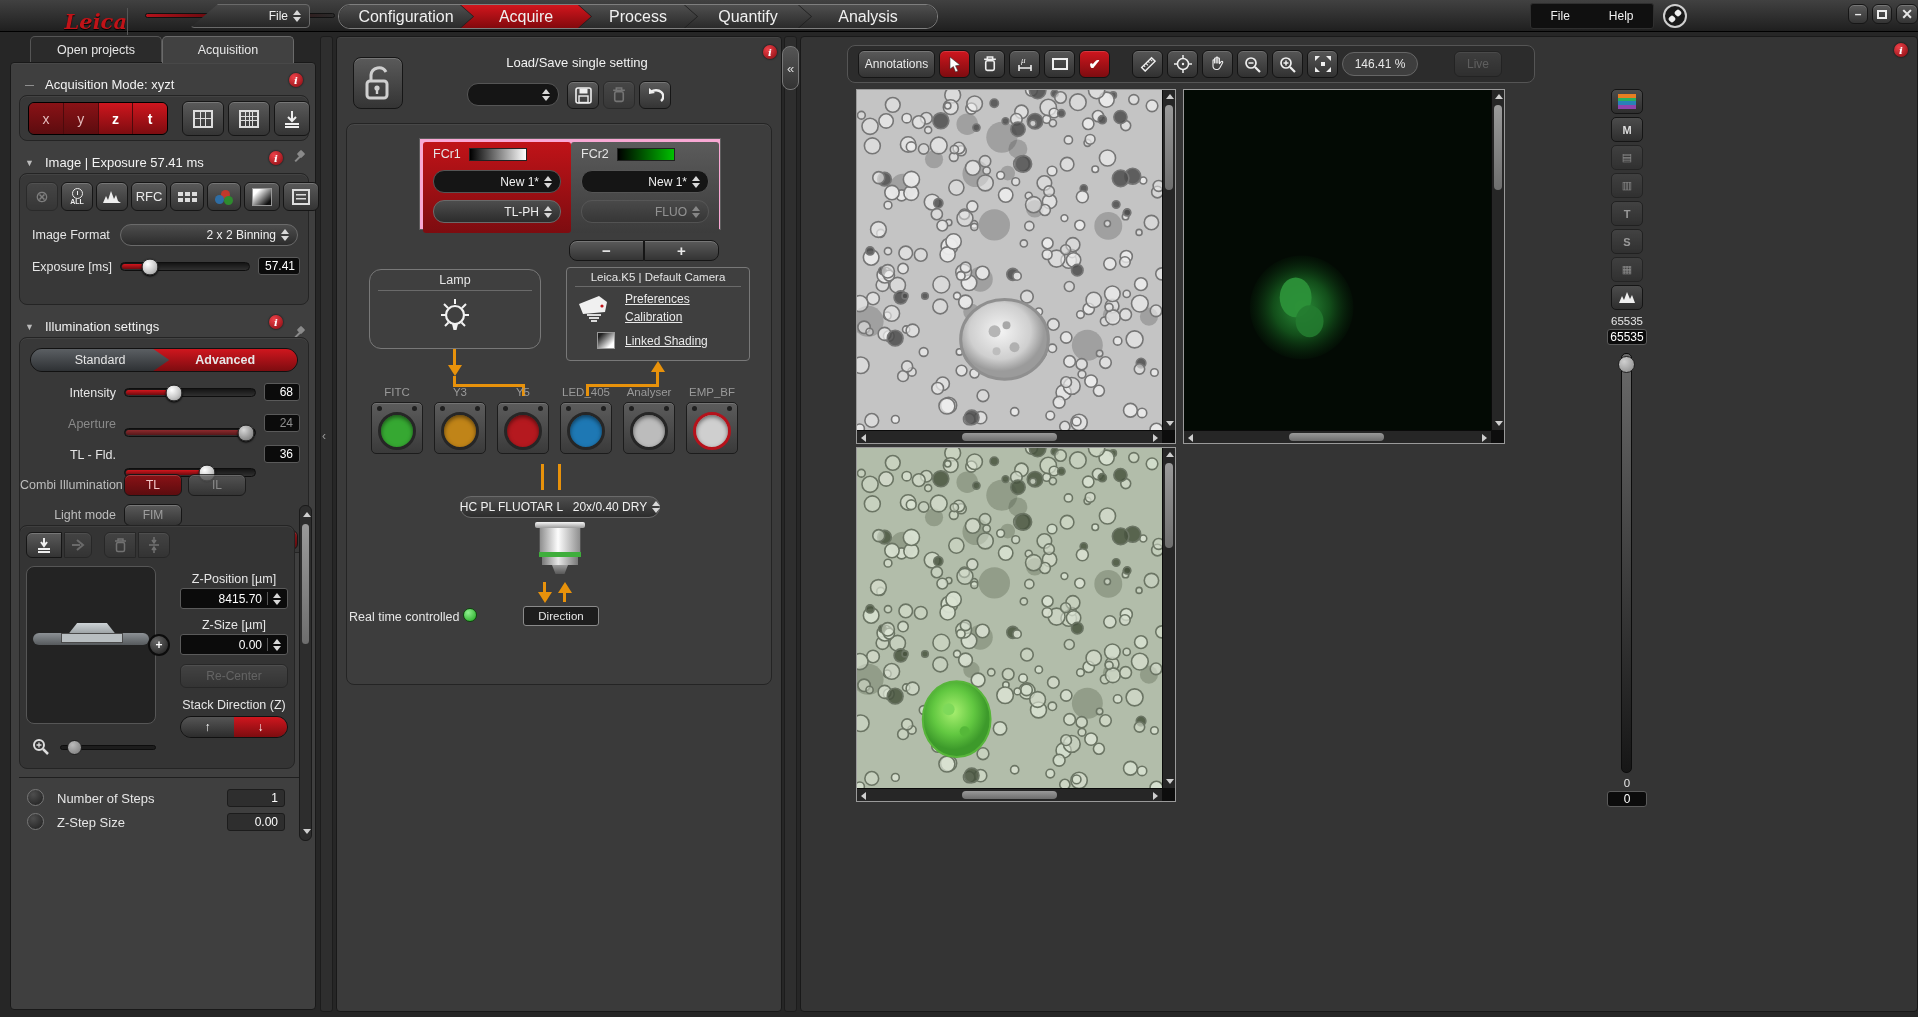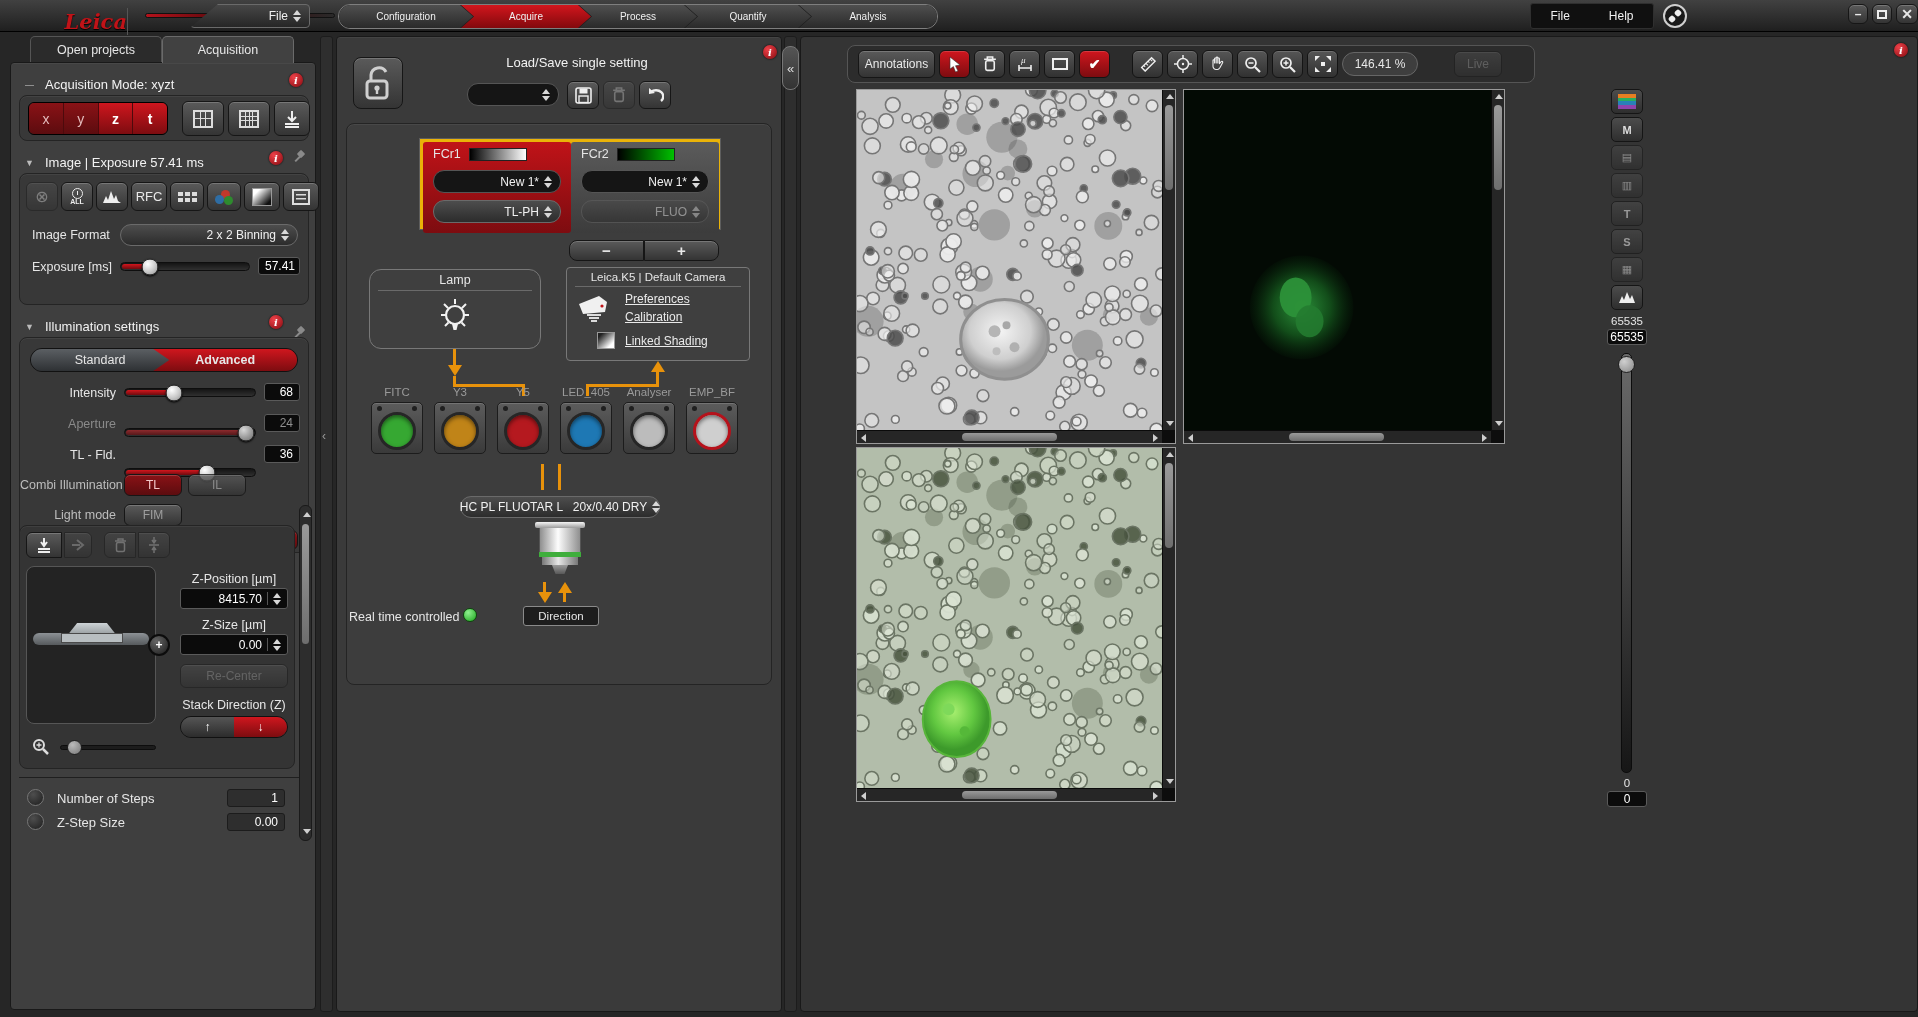--- a/index.html
+++ b/index.html
@@ -34,21 +34,21 @@
   .spin i{display:block;width:0;height:0;border-left:4px solid transparent;border-right:4px solid transparent}
   .spin .u{border-bottom:5px solid #d8d8d8}.spin .d{border-top:5px solid #d8d8d8}
   .ddown{display:flex;align-items:center;justify-content:flex-end;background:linear-gradient(180deg,#4d4d4d,#2c2c2c);
          border:1px solid #6a6a6a;border-radius:11px;padding:0 8px;font-size:12px;color:#f0f0f0;cursor:pointer}
   .ddown.dark{background:#151515;border-color:#555}
   .link{color:#eaeaea;text-decoration:underline;font-size:12px;cursor:pointer}
   .tri{width:0;height:0;display:inline-block}
   .radio{width:17px;height:17px;border-radius:50%;background:radial-gradient(circle at 35% 30%,#4e4e4e,#1d1d1d);border:1px solid #777;cursor:pointer}
   
   .topbar{left:0;top:0;width:1918px;height:32px;background:linear-gradient(180deg,#414141,#1f1f1f);border-bottom:1px solid #000}
-  .wtab{height:23px;display:flex;align-items:center;justify-content:center;font-size:10px;color:#f0f0f0;
+  .wtab{height:23px;display:flex;align-items:center;justify-content:center;font-size:16px;color:#f0f0f0;
         background:linear-gradient(180deg,#4f4f4f,#2a2a2a);}
   .wtab.red{background:linear-gradient(180deg,#d2161d,#82090d)}
   
   .chev{font-size:9px;color:#bbb;width:12px;display:inline-block}
   
   .fplate{position:absolute;width:52px;height:52px;background:linear-gradient(180deg,#5c5c5c,#3a3a3a);
           border:1px solid #1c1c1c;border-radius:5px;box-shadow:inset 0 1px 0 rgba(255,255,255,.15)}
   .fplate .screw{position:absolute;top:3px;width:5px;height:5px;border-radius:50%;background:#1f1f1f}
   .fplate .disc{position:absolute;left:50%;top:55%;transform:translate(-50%,-50%);width:38px;height:38px;border-radius:50%;border:3px solid #262626;box-shadow:inset 0 2px 4px rgba(0,0,0,.5)}
   .flabel{position:absolute;width:70px;text-align:center;color:#9a9a9a;font-size:11.5px}
@@ -431,21 +431,21 @@
     </div>
   <div class="abs btn" style="left:302px;top:44px;width:32px;height:28px">
     <svg width="17" height="15" viewBox="0 0 17 15">
         <path d="M14 13 A7 6 0 1 0 4 4" stroke="#eee" stroke-width="2.4" fill="none"></path>
         <path d="M2 0 L2 6 8 5 Z" fill="#eee"></path>
       </svg>
     </div>
 
   <div class="abs sectbox" style="left:9px;top:86px;width:426px;height:562px;background:#3d3d3d">
 
-    <div class="abs" style="left:72px;top:14px;width:302px;height:92px;background:#eab308;border:1px solid #5d5d5d;border-radius:0">
+    <div class="abs" style="left:72px;top:14px;width:302px;height:92px;background:#f9a8d4;border:1px solid #5d5d5d;border-radius:0">
       <div class="abs" style="left:3px;top:3px;width:148px;height:91px;background:linear-gradient(180deg,#c01318,#7d0c10);border-radius:3px">
         <div style="display:flex;align-items:center;gap:8px;padding:5px 10px">
           <span class="lbl">FCr1</span>
           <span style="width:58px;height:13px;border:1px solid #222;background:linear-gradient(90deg,#000,#fff)"></span>
           </div>
         <div class="abs ddown dark" style="left:10px;top:28px;width:128px;height:23px">
           <span>New 1*</span>
             <span class="spin">
               <i class="u"></i>
               <i class="d"></i>

